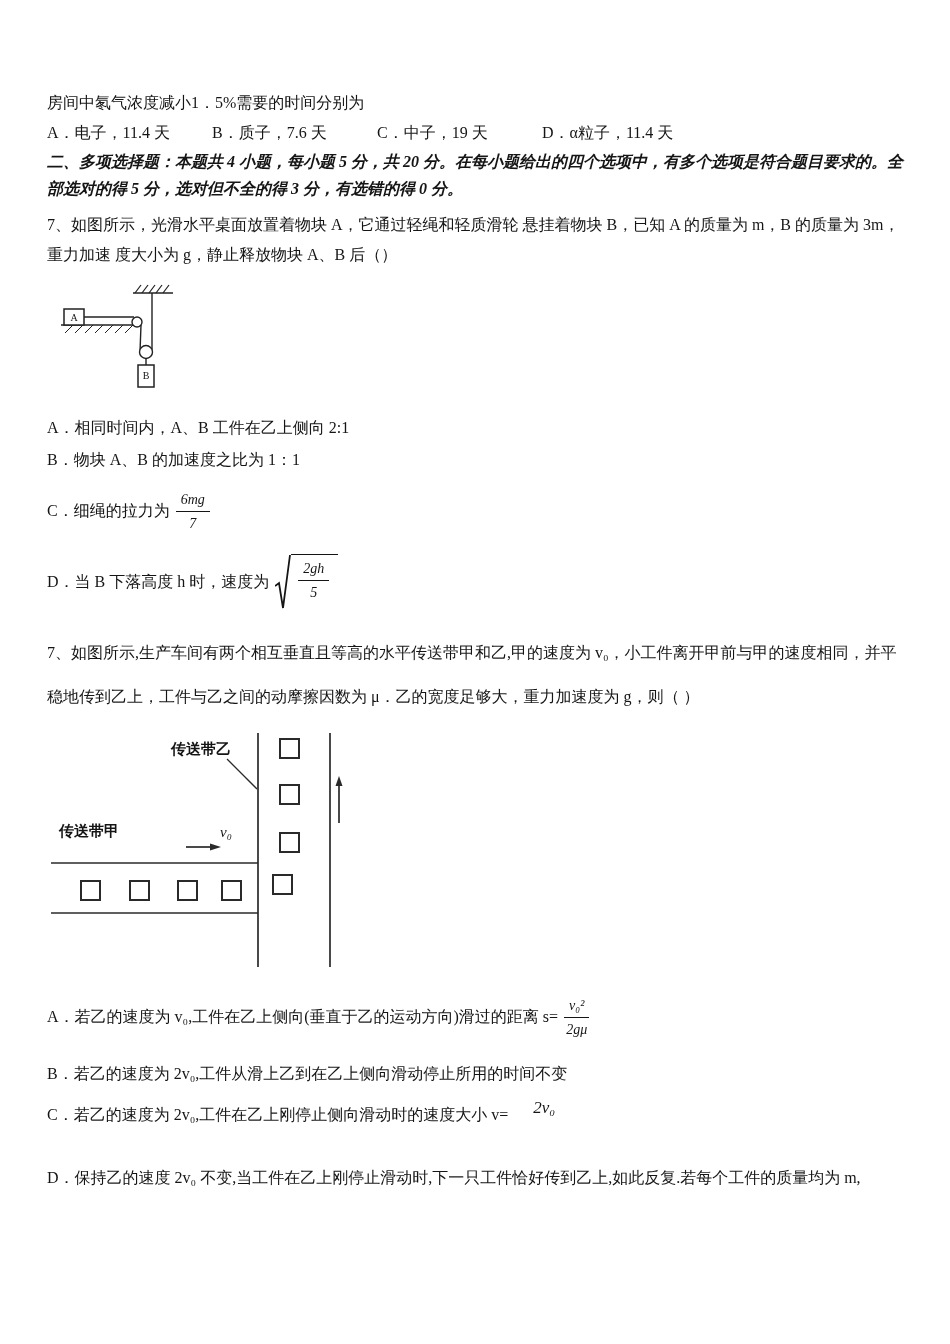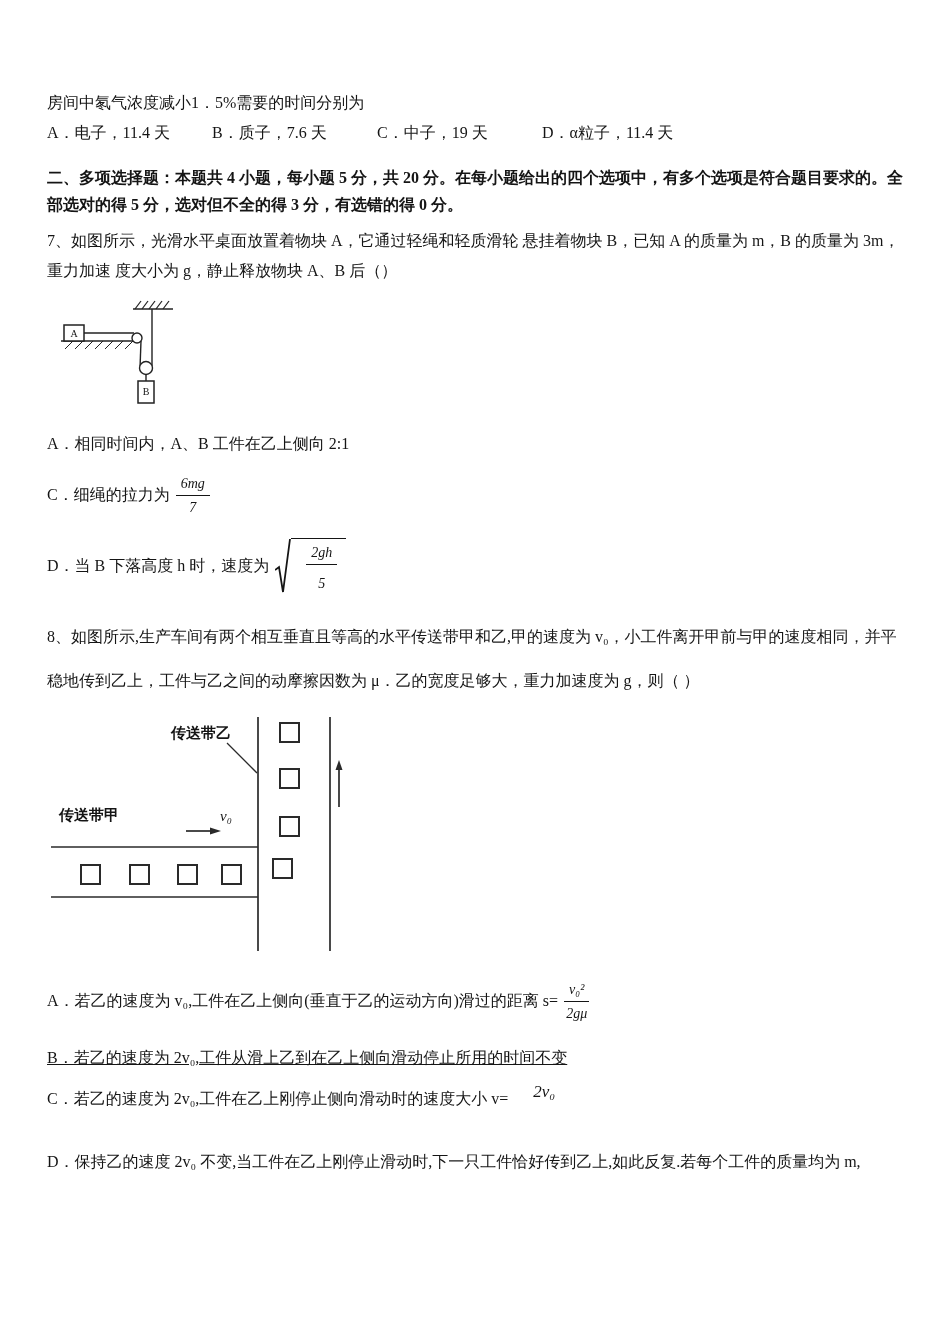--- a/index.html
+++ b/index.html
@@ -11,42 +11,42 @@
   .page {
     width: 950px; height: 1344px;
     padding: 88px 42px 0 47px;
     box-sizing: border-box;
     overflow: hidden;
     background: #ffffff;
   }
   .t { font-size: 16px; line-height: 29px; margin: 0; }
   .stem { font-size: 16px; line-height: 30px; margin: 8px 0 0 0; }
   .stem8 { font-size: 16px; line-height: 44px; margin: 20px 0 0 0; }
-  .section { font-weight: bold; line-height: 27px; margin-top: 20px; }
+  .section { font-weight: bold; line-height: 27px; margin-top: 4px; font-style: italic; }
   .q6opts { display: flex; margin-top: 6px; }
   .q6opts span { width: 165px; font-size: 16px; }
   .q6opts span:last-child { width: auto; }
   .opt { font-size: 16px; line-height: 30px; margin: 2px 0 0 0; }
   .opt-a7 { margin-top: 20px; }
-  .opt-b8 { margin-top: 16px; text-decoration: underline; }
+  .opt-b8 { margin-top: 16px; }
   .opt-d8 { margin-top: 30px; white-space: nowrap; overflow: hidden; }
   .mathline { display: flex; align-items: center; font-size: 16px; margin-top: 10px; min-height: 52px; }
   .mathline.d7 { margin-top: 16px; min-height: 58px; }
   .mathline.a8 { margin-top: 22px; }
   .mathline.c8 { margin-top: 8px; min-height: 36px; gap: 20px; }
   .frac {
     display: inline-flex; flex-direction: column; align-items: center;
     font-style: italic; font-size: 14px; line-height: 19px; margin-left: 6px;
   }
   .frac .num { border-bottom: 1.5px solid #151515; padding: 0 5px 2px; }
   .frac .den { padding-top: 2px; }
   .sqrt { display: inline-flex; align-items: flex-start; margin-left: 6px; }
   .radsvg { display: block; }
   .radicand { border-top: 1.8px solid #151515; padding: 4px 9px 0 3px; }
-  .radicand .frac { margin-left: 12px; gap: 7px; }
+  .radicand .frac { margin-left: 4px; }
   .raised { font-style: italic; position: relative; top: -7px; margin-left: 5px; font-size: 17px; }
   .fig1 { display: block; margin: 8px 0 0 6px; }
   .fig2 { display: block; margin: 12px 0 0 2px; }
 </style>
 </head>
 <body>
 
 <div class="page">
 
   <p class="t">房间中氡气浓度减小1．5%需要的时间分别为</p>
@@ -87,20 +87,21 @@
     <text x="21" y="43" text-anchor="middle" font-size="10" fill="#151515">A</text>
     <circle cx="84" cy="44" r="5" fill="#ffffff" stroke="#222222" stroke-width="1.4"></circle>
     <line x1="88" y1="47" x2="87" y2="74" stroke="#222222" stroke-width="1.4"></line>
     <circle cx="93" cy="74" r="6.5" fill="#ffffff" stroke="#222222" stroke-width="1.4"></circle>
     <line x1="93" y1="80.5" x2="93" y2="87" stroke="#222222" stroke-width="1.4"></line>
     <rect x="85" y="87" width="16" height="22" fill="#ffffff" stroke="#222222" stroke-width="1.5"></rect>
     <text x="93" y="101" text-anchor="middle" font-size="10" fill="#151515">B</text>
   </svg>
 
   <p class="opt opt-a7">A．相同时间内，A、B 工件在乙上侧向 2:1</p>
+  <p class="opt">B．物块 A、B 的加速度之比为 1：1</p>
 
   <div class="mathline">
     <span>C．细绳的拉力为</span>
     <span class="frac">
       <span class="num">6mg</span>
       <span class="den">7</span>
     </span>
   </div>
 
   <div class="mathline d7">
@@ -111,21 +112,21 @@
       </svg>
       <span class="radicand">
         <span class="frac">
           <span class="num">2gh</span>
           <span class="den">5</span>
         </span>
       </span>
     </span>
   </div>
 
-  <p class="stem8">8、如图所示,生产车间有两个相互垂直且等高的水平传送带甲和乙,甲的速度为 v₀，小工件离开甲前与甲的速度相同，并平稳地传到乙上，工件与乙之间的动摩擦因数为 μ．乙的宽度足够大，重力加速度为 g，则（ ）</p>
+  <p class="stem8">7、如图所示,生产车间有两个相互垂直且等高的水平传送带甲和乙,甲的速度为 v₀，小工件离开甲前与甲的速度相同，并平稳地传到乙上，工件与乙之间的动摩擦因数为 μ．乙的宽度足够大，重力加速度为 g，则（ ）</p>
 
   <svg class="fig2" width="310" height="238" viewBox="0 0 310 238">
     <g stroke="#2a2a2a" stroke-width="1.7" fill="none">
       <line x1="209" y1="2" x2="209" y2="236"></line>
       <line x1="281" y1="2" x2="281" y2="236"></line>
     </g>
     <g stroke="#2a2a2a" stroke-width="1.7" fill="none">
       <line x1="2" y1="132" x2="209" y2="132"></line>
       <line x1="2" y1="182" x2="209" y2="182"></line>
     </g>

